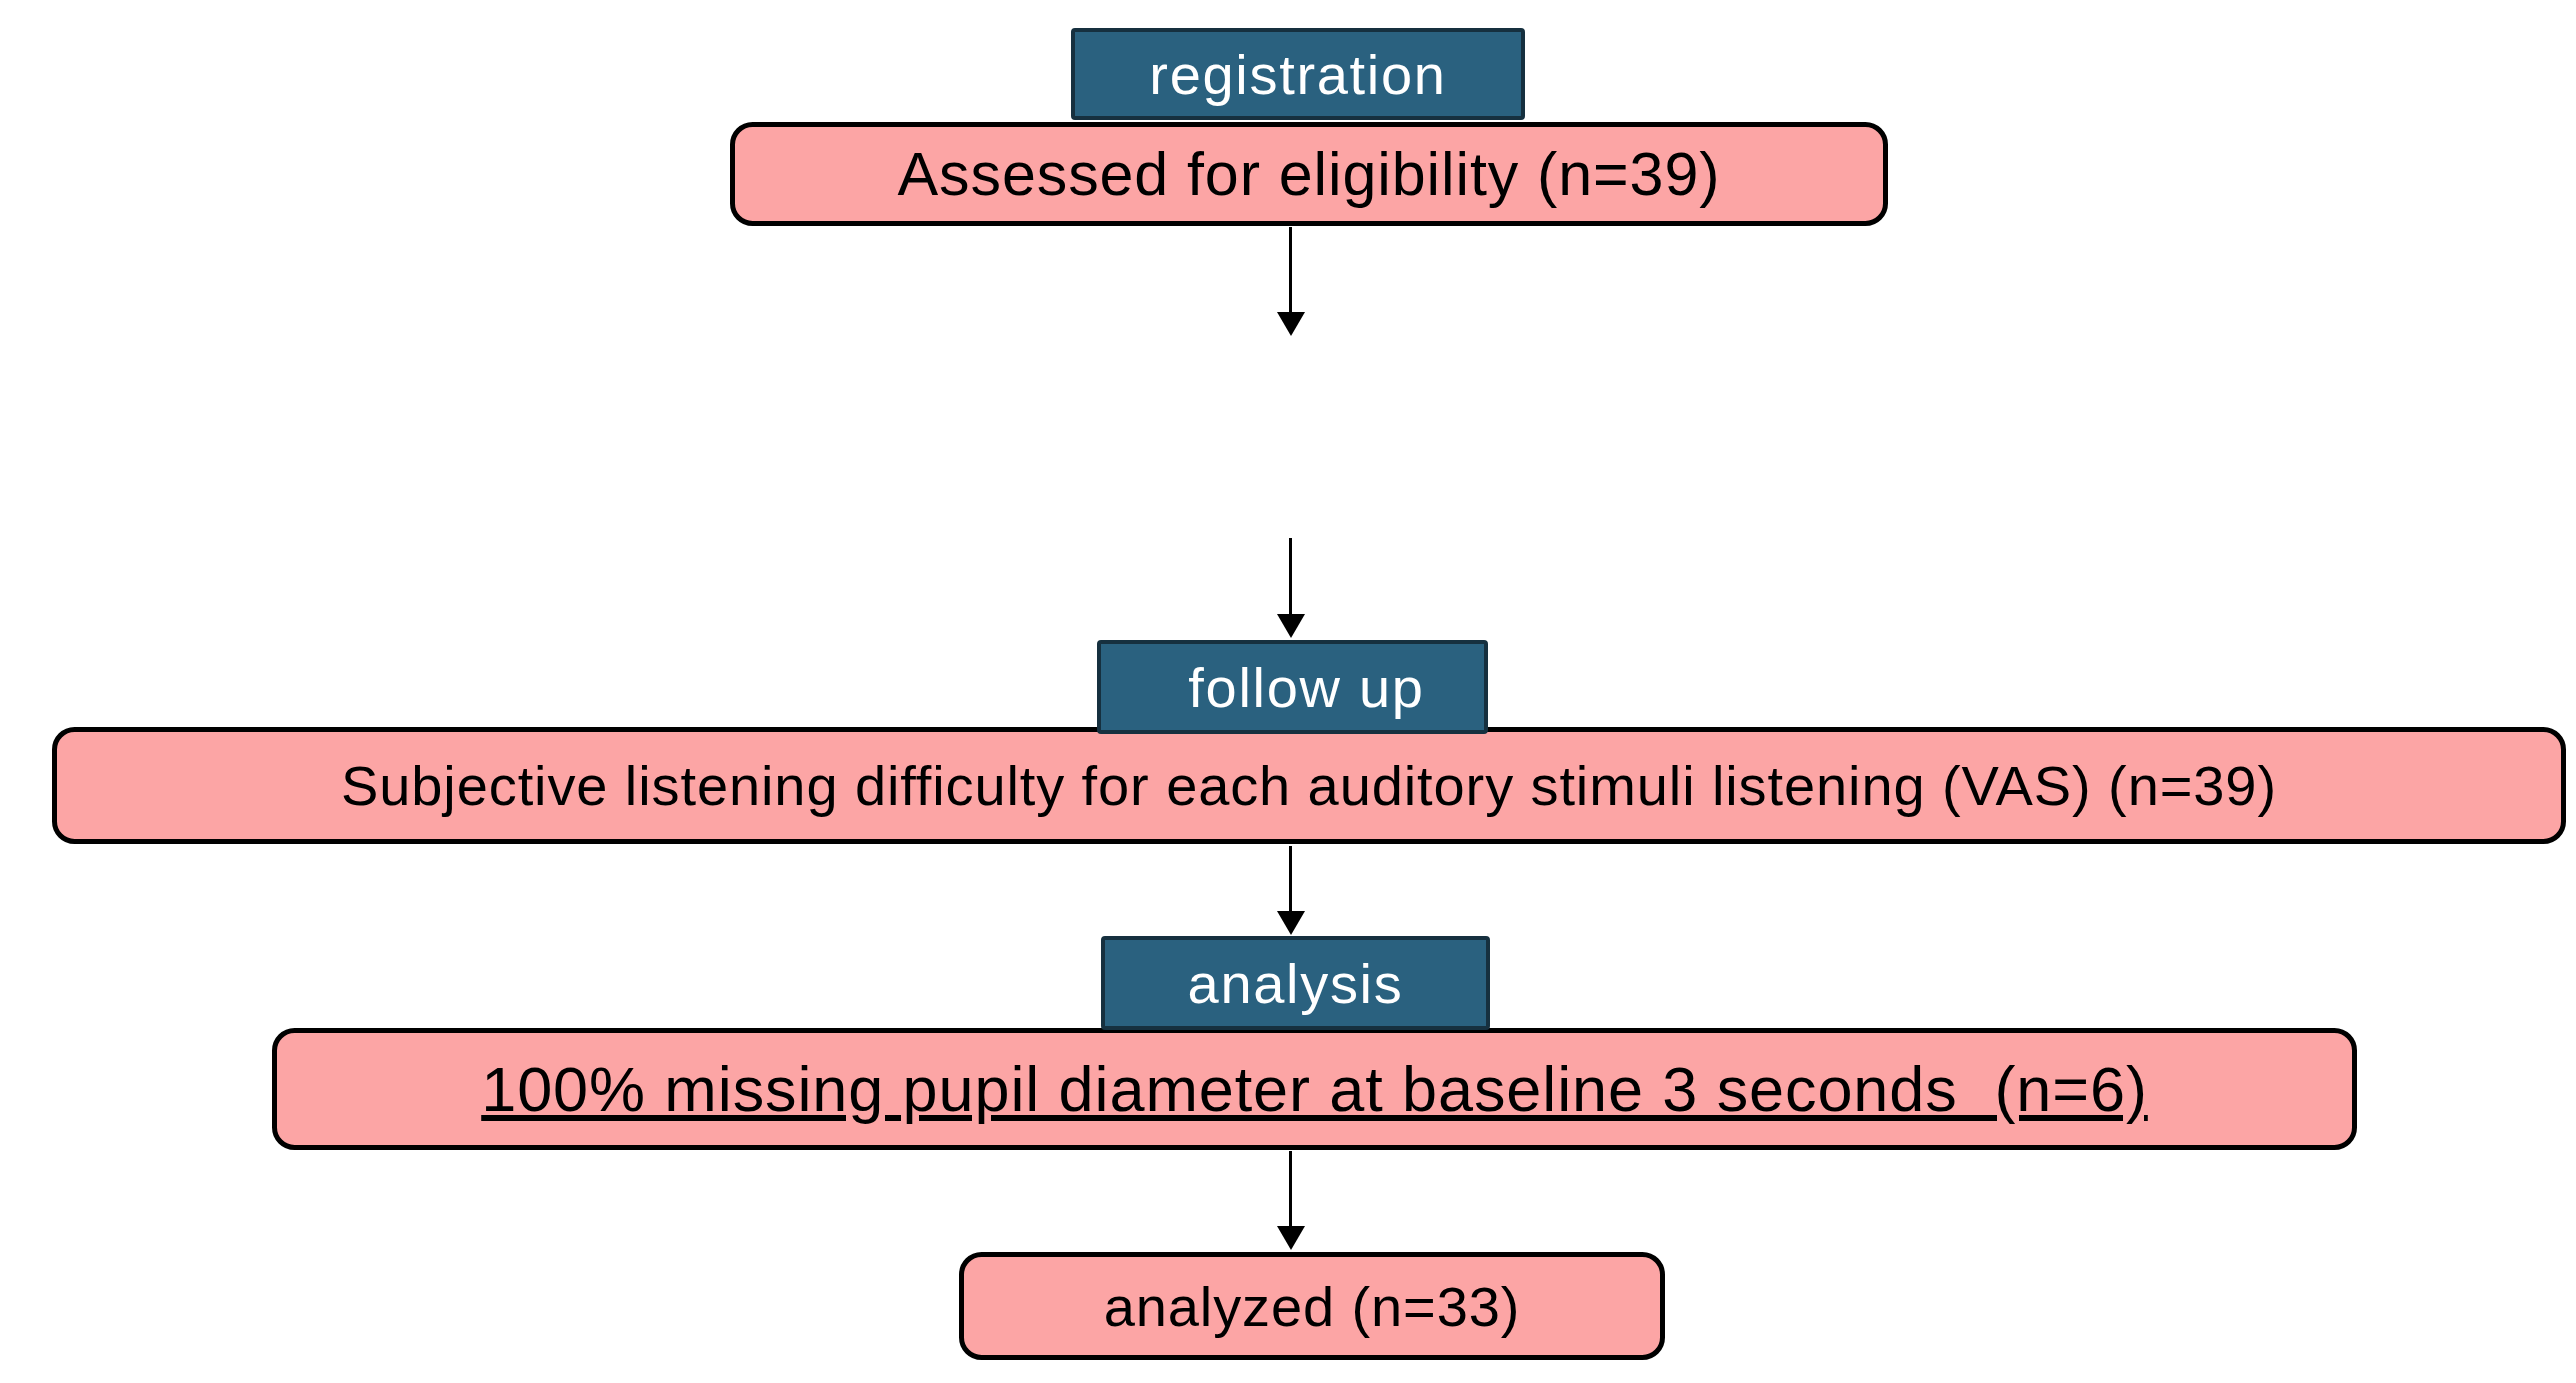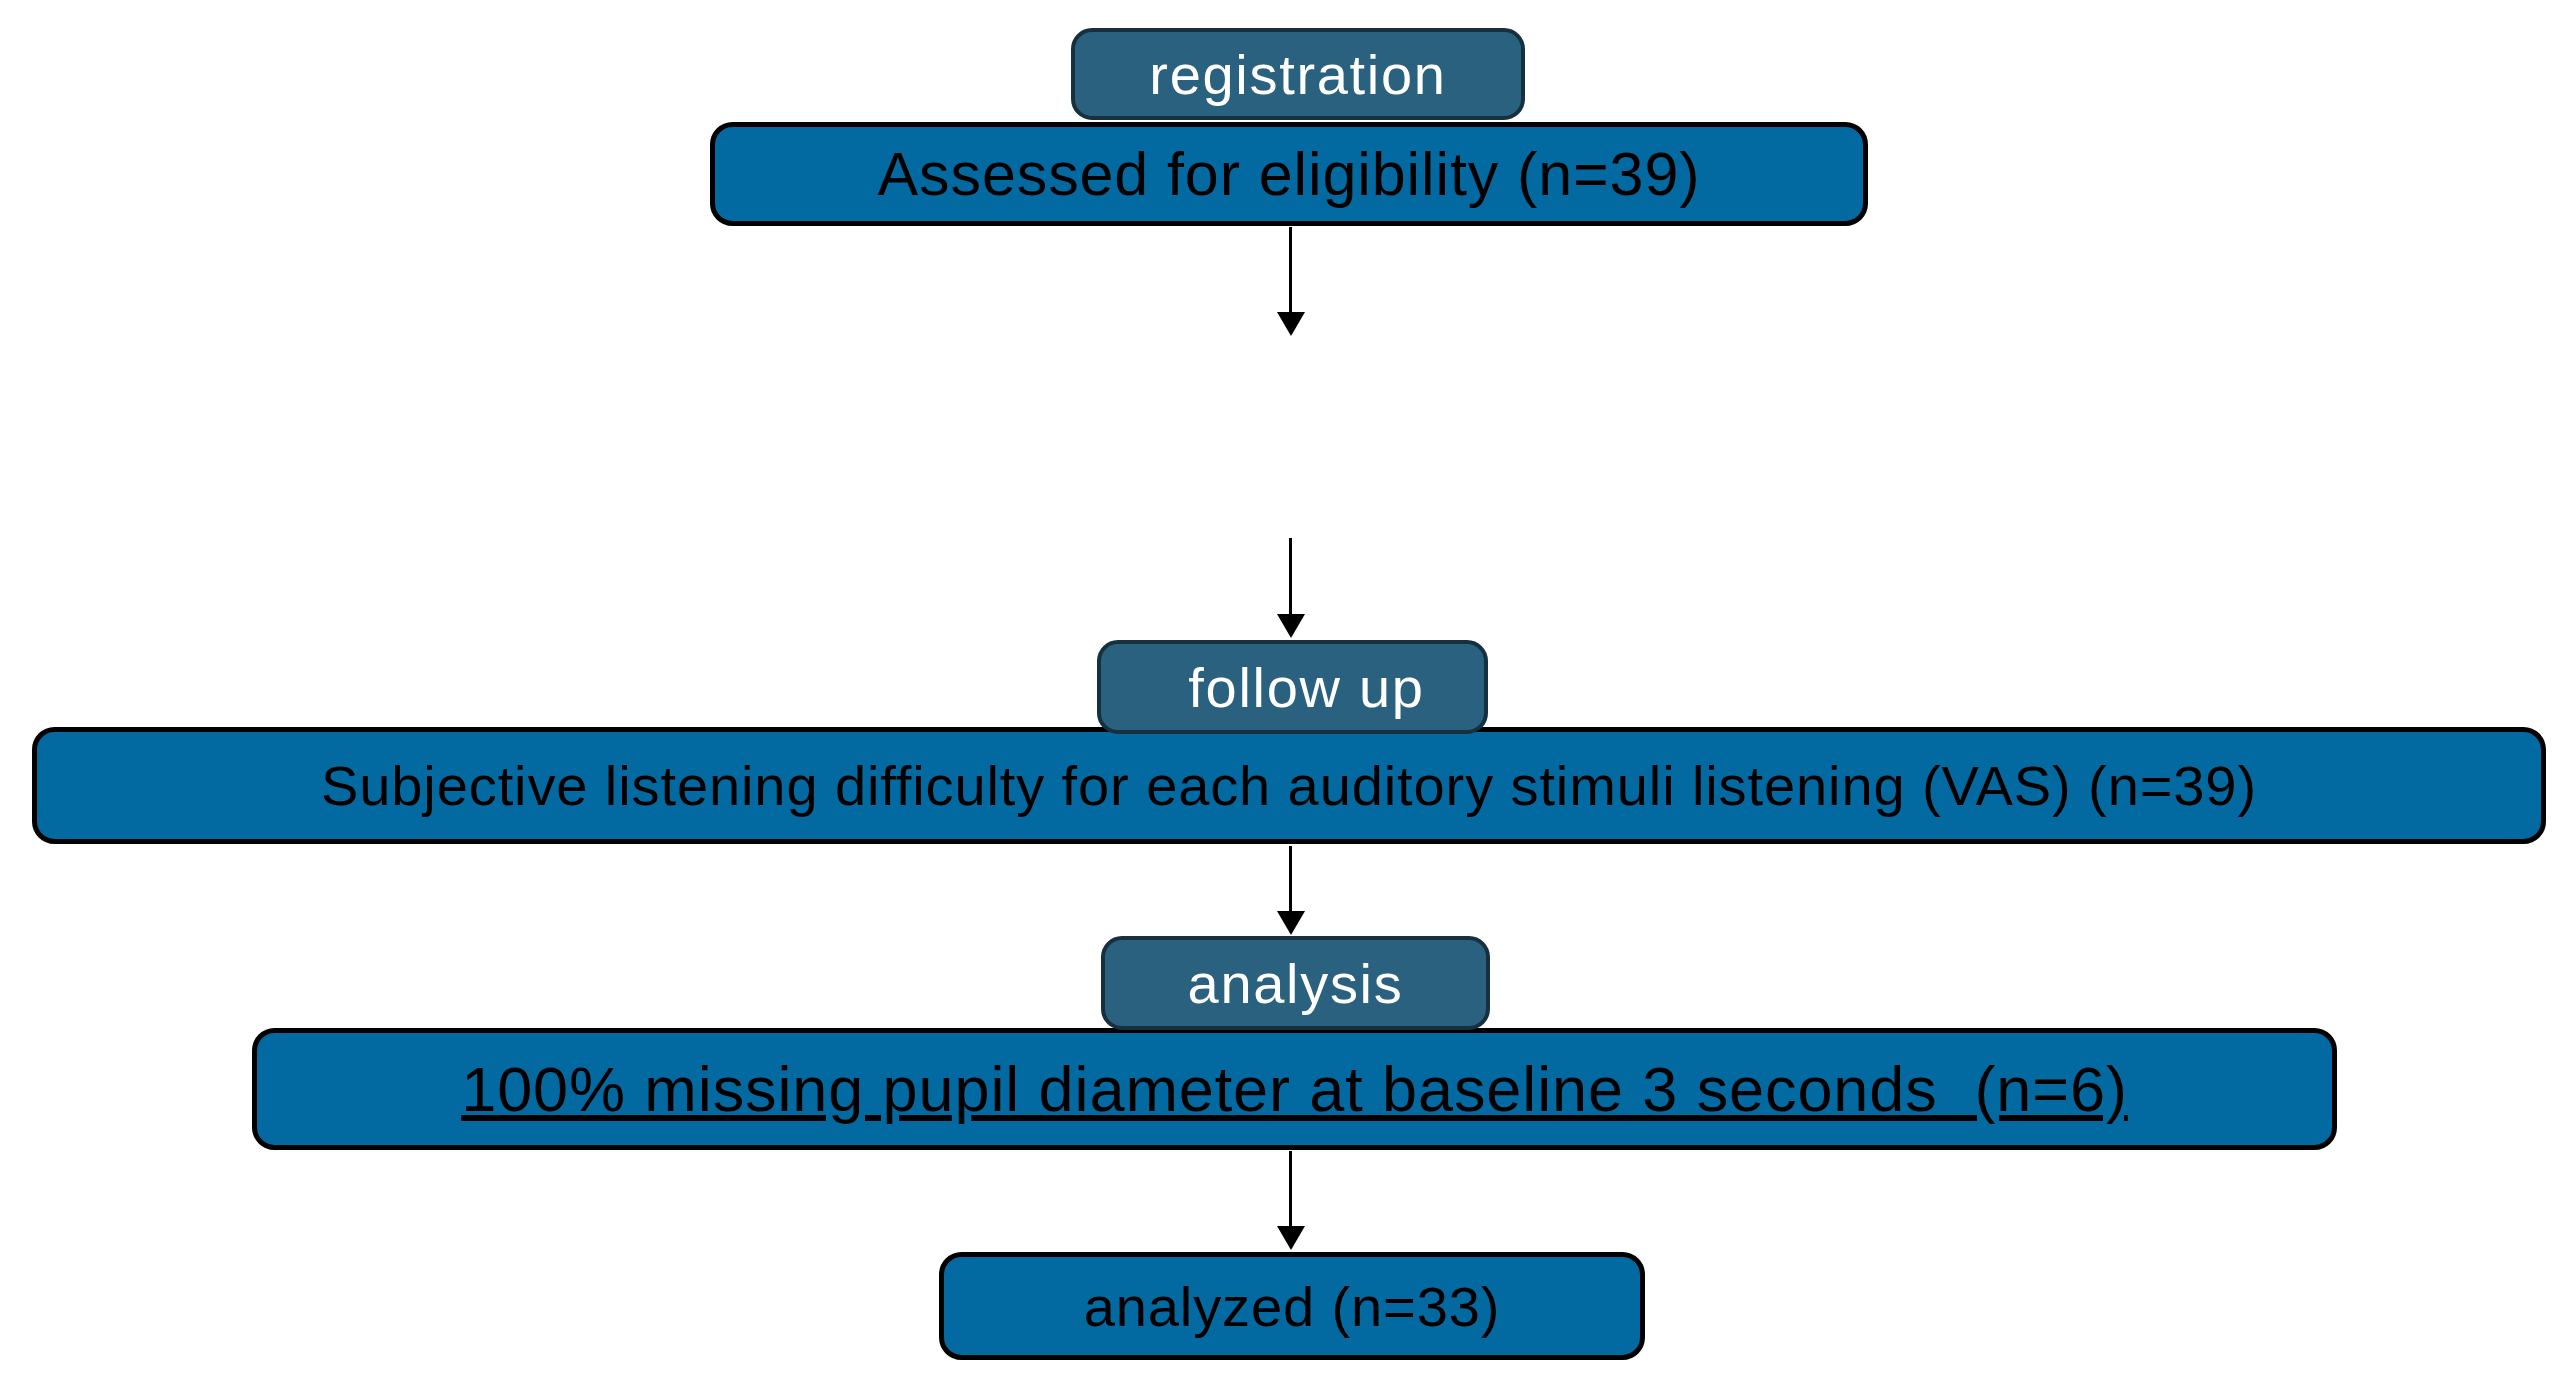--- a/index.html
+++ b/index.html
@@ -9,44 +9,45 @@
     height: 1383px;
     background: #ffffff;
     font-family: "Liberation Sans", sans-serif;
     overflow: hidden;
   }
   .badge {
     position: absolute;
     box-sizing: border-box;
     background: #2a617f;
     border: 4.3px solid #16303f;
-    border-radius: 21px;
+    border-radius: 4px;
     color: #ffffff;
     display: flex;
     align-items: center;
     justify-content: center;
     font-size: 56px;
     font-weight: 300;
     letter-spacing: 1.7px;
     z-index: 3;
   }
   .box {
     position: absolute;
     box-sizing: border-box;
-    background: #0369a1;
+    background: #fca5a5;
     border: 5.2px solid #000000;
     border-radius: 22.6px;
     color: #000000;
     display: flex;
     align-items: center;
     justify-content: center;
     text-align: left;
     font-weight: 300;
     letter-spacing: 0.9px;
     z-index: 2;
+    margin-left: 20px;
   }
   .arrow { position: absolute; width: 35px; z-index: 1; }
   .arrow .shaft {
     position: absolute; left: 15.6px; top: 0; width: 3.5px;
     background: #000000; height: calc(100% - 22.6px);
   }
   .arrow .head {
     position: absolute; left: 3.5px; bottom: 0; width: 0; height: 0;
     border-left: 14px solid transparent;
     border-right: 14px solid transparent;

